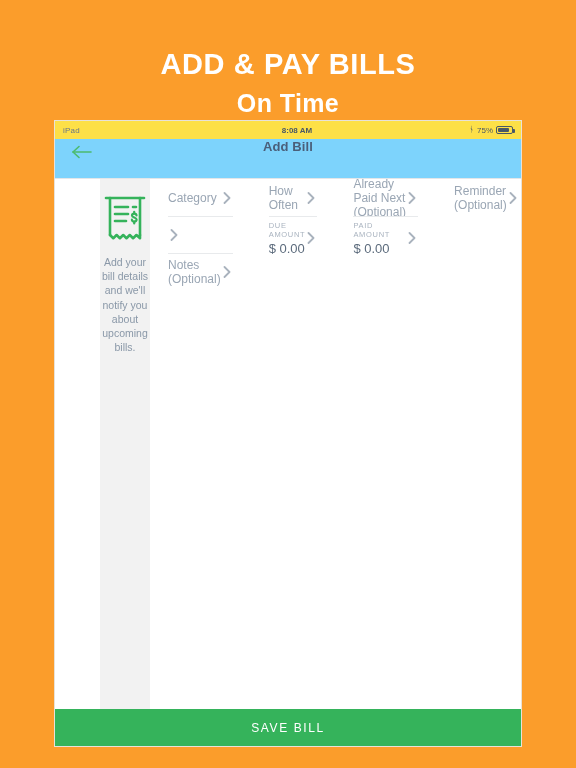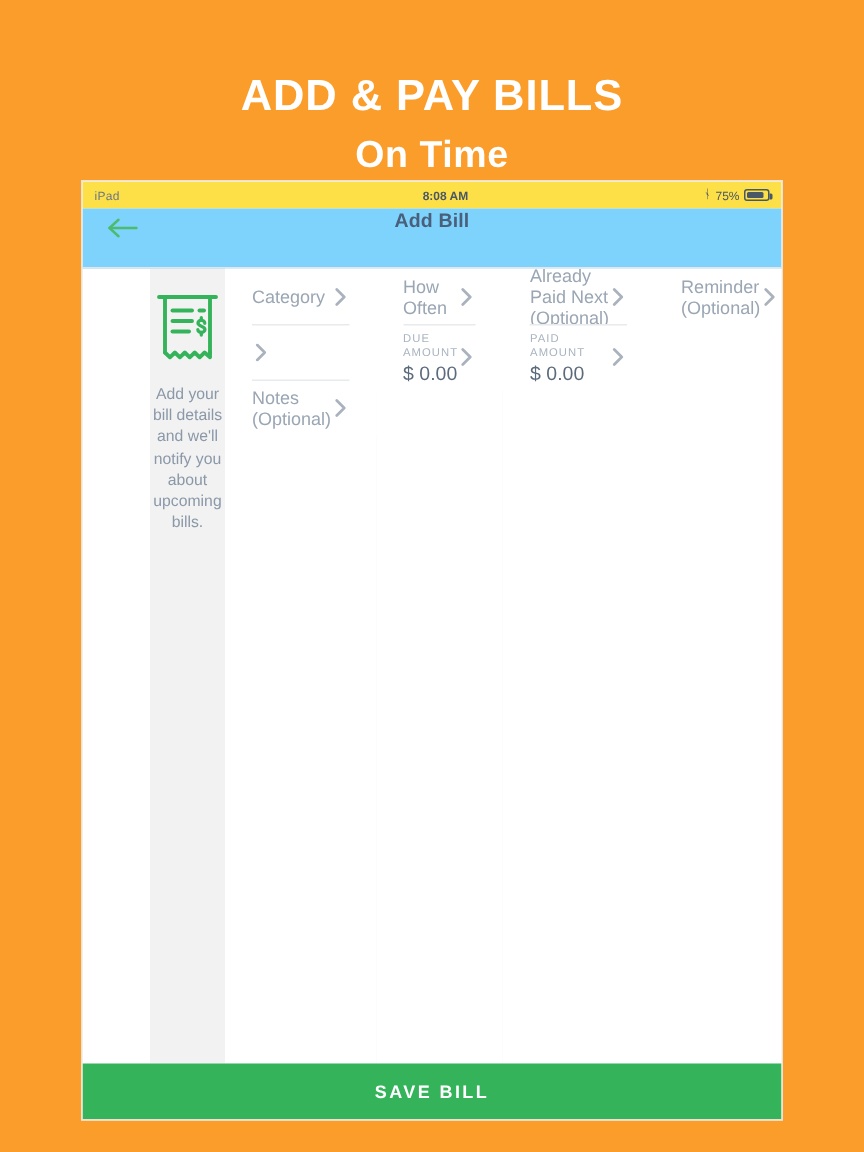--- a/index.html
+++ b/index.html
@@ -233,21 +233,21 @@
     height: 37px;
     background: #35b35b;
     display: flex;
     align-items: center;
     justify-content: center;
     cursor: pointer;
   }
   .save-label {
     color: #ffffff;
     font-size: 12px;
-    font-weight: bold;
+    font-weight: normal;
     letter-spacing: 1.6px;
   }
 </style>
 </head>
 <body>
 
 <div class="promo">
   <div class="promo-title">ADD &amp; PAY BILLS</div>
   <div class="promo-sub">On Time</div>
 </div>

